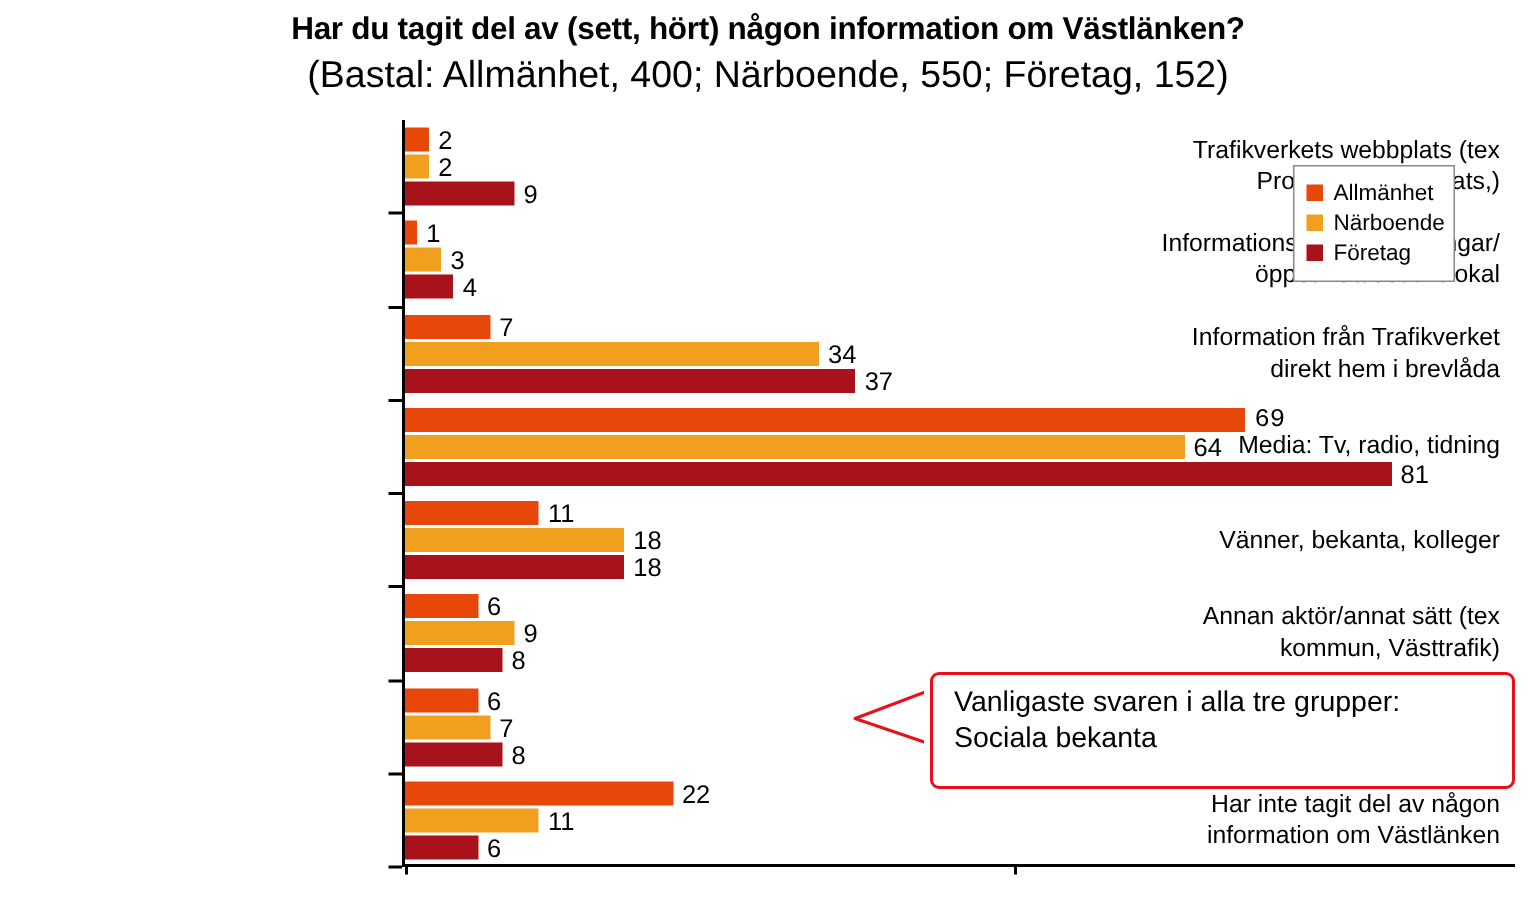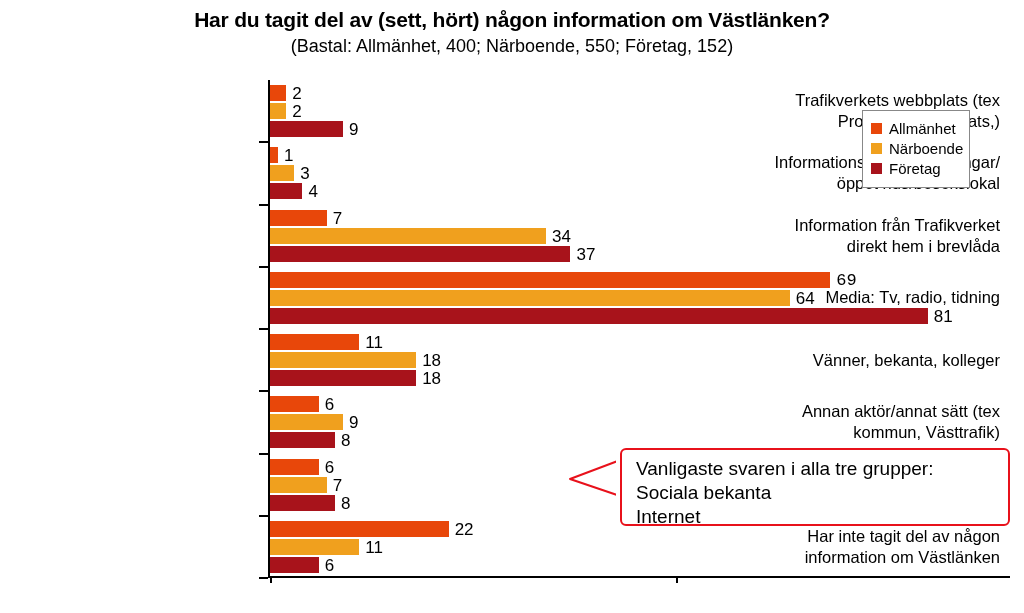--- a/index.html
+++ b/index.html
@@ -19,21 +19,21 @@
     top: 8px; left: 0; width: 1024px;
     text-align: center;
     font-size: 21px;
     font-weight: bold;
     letter-spacing: -0.2px;
   }
   .subtitle {
     position: absolute;
     top: 36px; left: 0; width: 1024px;
     text-align: center;
-    font-size: 18px;
+    font-size: 25px;
   }
 
   
   
   .plot {
     position: absolute;
     left: 268px;
     top: 80px;
     width: 742px;
     height: 498px;
@@ -281,17 +281,16 @@
   </div>
 
   <svg class="callout-tail" viewBox="0 0 56 46">
     <polyline points="55,4 2,24 55,42" fill="#ffffff" stroke="#E8111B" stroke-width="2" stroke-linejoin="round"></polyline>
     <rect x="48" y="2" width="8" height="42" fill="#ffffff"></rect>
   </svg>
   <div class="callout">
     <div id="callout-lines">
         <div class="callout-line">Vanligaste svaren i alla tre grupper:</div>
         <div class="callout-line">Sociala bekanta</div>
-        <div class="callout-line">Internet</div>
       </div>
   </div>
 
 </div>
 
 </body></html>

